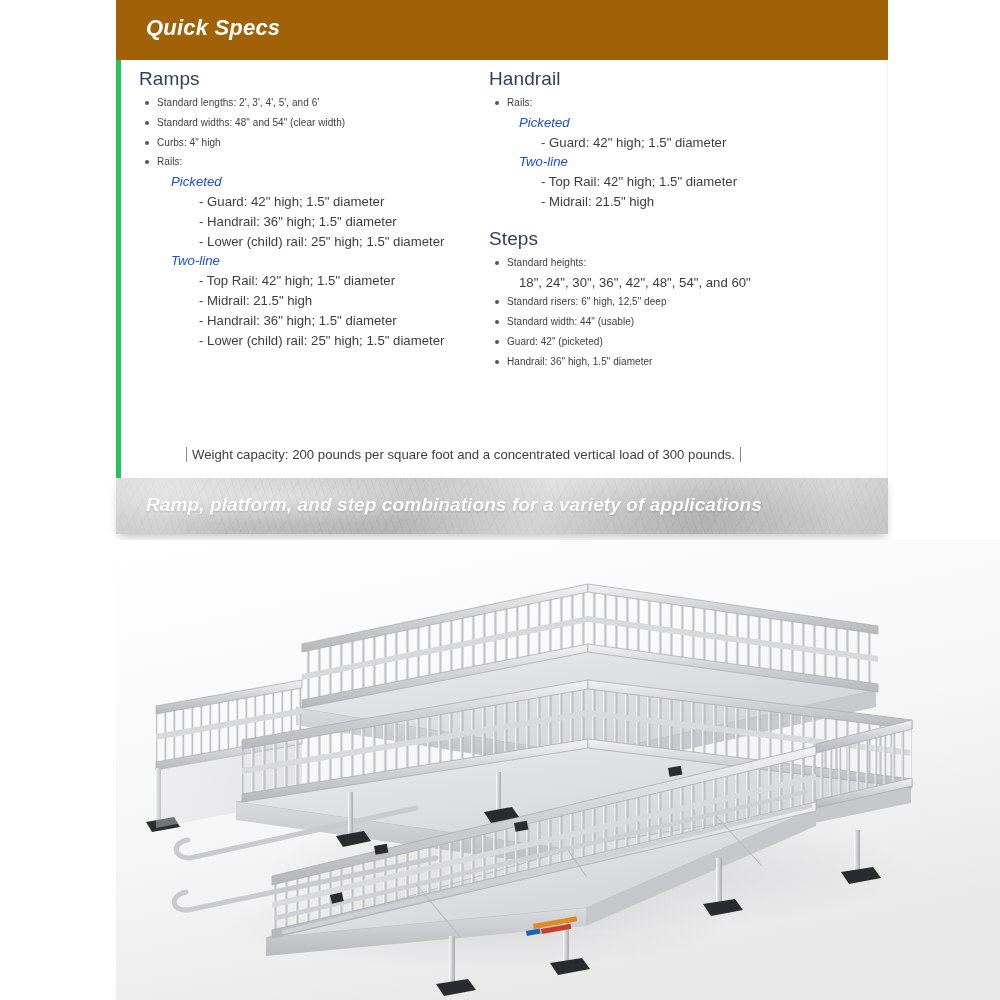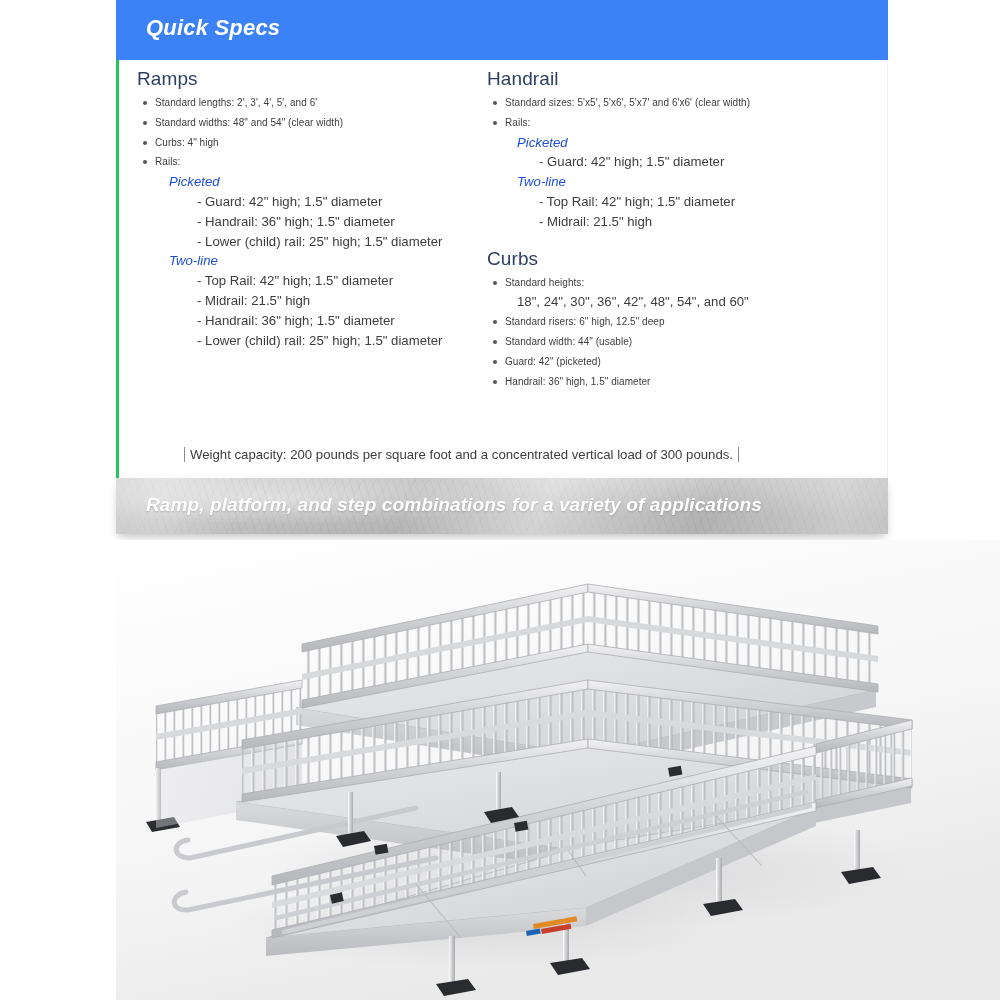--- a/index.html
+++ b/index.html
@@ -19,42 +19,42 @@
     background: #ffffff;
   }
 
   
   .header-bar {
     position: absolute;
     left: 116px;
     top: 0px;
     width: 772px;
     height: 60px;
-    background: #3b82f6;
+    background: #a16207;
   }
   .header-bar .title {
     position: absolute;
     left: 30px;
     top: 15px;
     font-size: 22px;
     font-style: italic;
     font-weight: bold;
     color: #ffffff;
     letter-spacing: 0.2px;
   }
 
   
   .spec-panel {
     position: absolute;
     left: 116px;
     top: 60px;
     width: 772px;
     height: 418px;
     background: #ffffff;
-    border-left: 3px solid #22c55e;
+    border-left: 5px solid #22c55e;
     border-right: 1px solid #f2f2f4;
   }
 
   .col {
     position: absolute;
     top: 8px;
   }
   .col-left  { left: 18px; width: 358px; }
   .col-right { left: 368px; width: 392px; }
 
@@ -209,30 +209,29 @@
       <div class="sub-ital">Two-line</div>
       <div class="dash">- Top Rail:  42" high; 1.5" diameter</div>
       <div class="dash">- Midrail: 21.5" high</div>
       <div class="dash">- Handrail: 36" high; 1.5" diameter</div>
       <div class="dash">- Lower (child) rail: 25" high; 1.5" diameter</div>
     </div>
 
     <div class="col col-right">
       <h2 class="sec">Handrail</h2>
       <ul class="bul">
-        <li class="bullet">Standard sizes: 5'x5', 5'x6', 5'x7' and 6'x6' (clear width)</li>
         <li class="bullet">Rails:</li>
       </ul>
       <div class="sub-ital">Picketed</div>
       <div class="dash">- Guard: 42" high; 1.5" diameter</div>
       <div class="sub-ital">Two-line</div>
       <div class="dash">- Top Rail:  42" high; 1.5" diameter</div>
       <div class="dash">- Midrail: 21.5" high</div>
 
-      <h2 class="sec" style="margin-top:16px">Curbs</h2>
+      <h2 class="sec" style="margin-top:16px">Steps</h2>
       <ul class="bul">
         <li class="bullet">Standard heights:</li>
       </ul>
       <div class="cont">18", 24", 30", 36", 42", 48", 54", and 60"</div>
       <ul class="bul">
         <li class="bullet">Standard risers: 6" high, 12.5" deep</li>
         <li class="bullet">Standard width: 44" (usable)</li>
         <li class="bullet">Guard: 42" (picketed)</li>
         <li class="bullet">Handrail: 36" high, 1.5" diameter</li>
       </ul>

